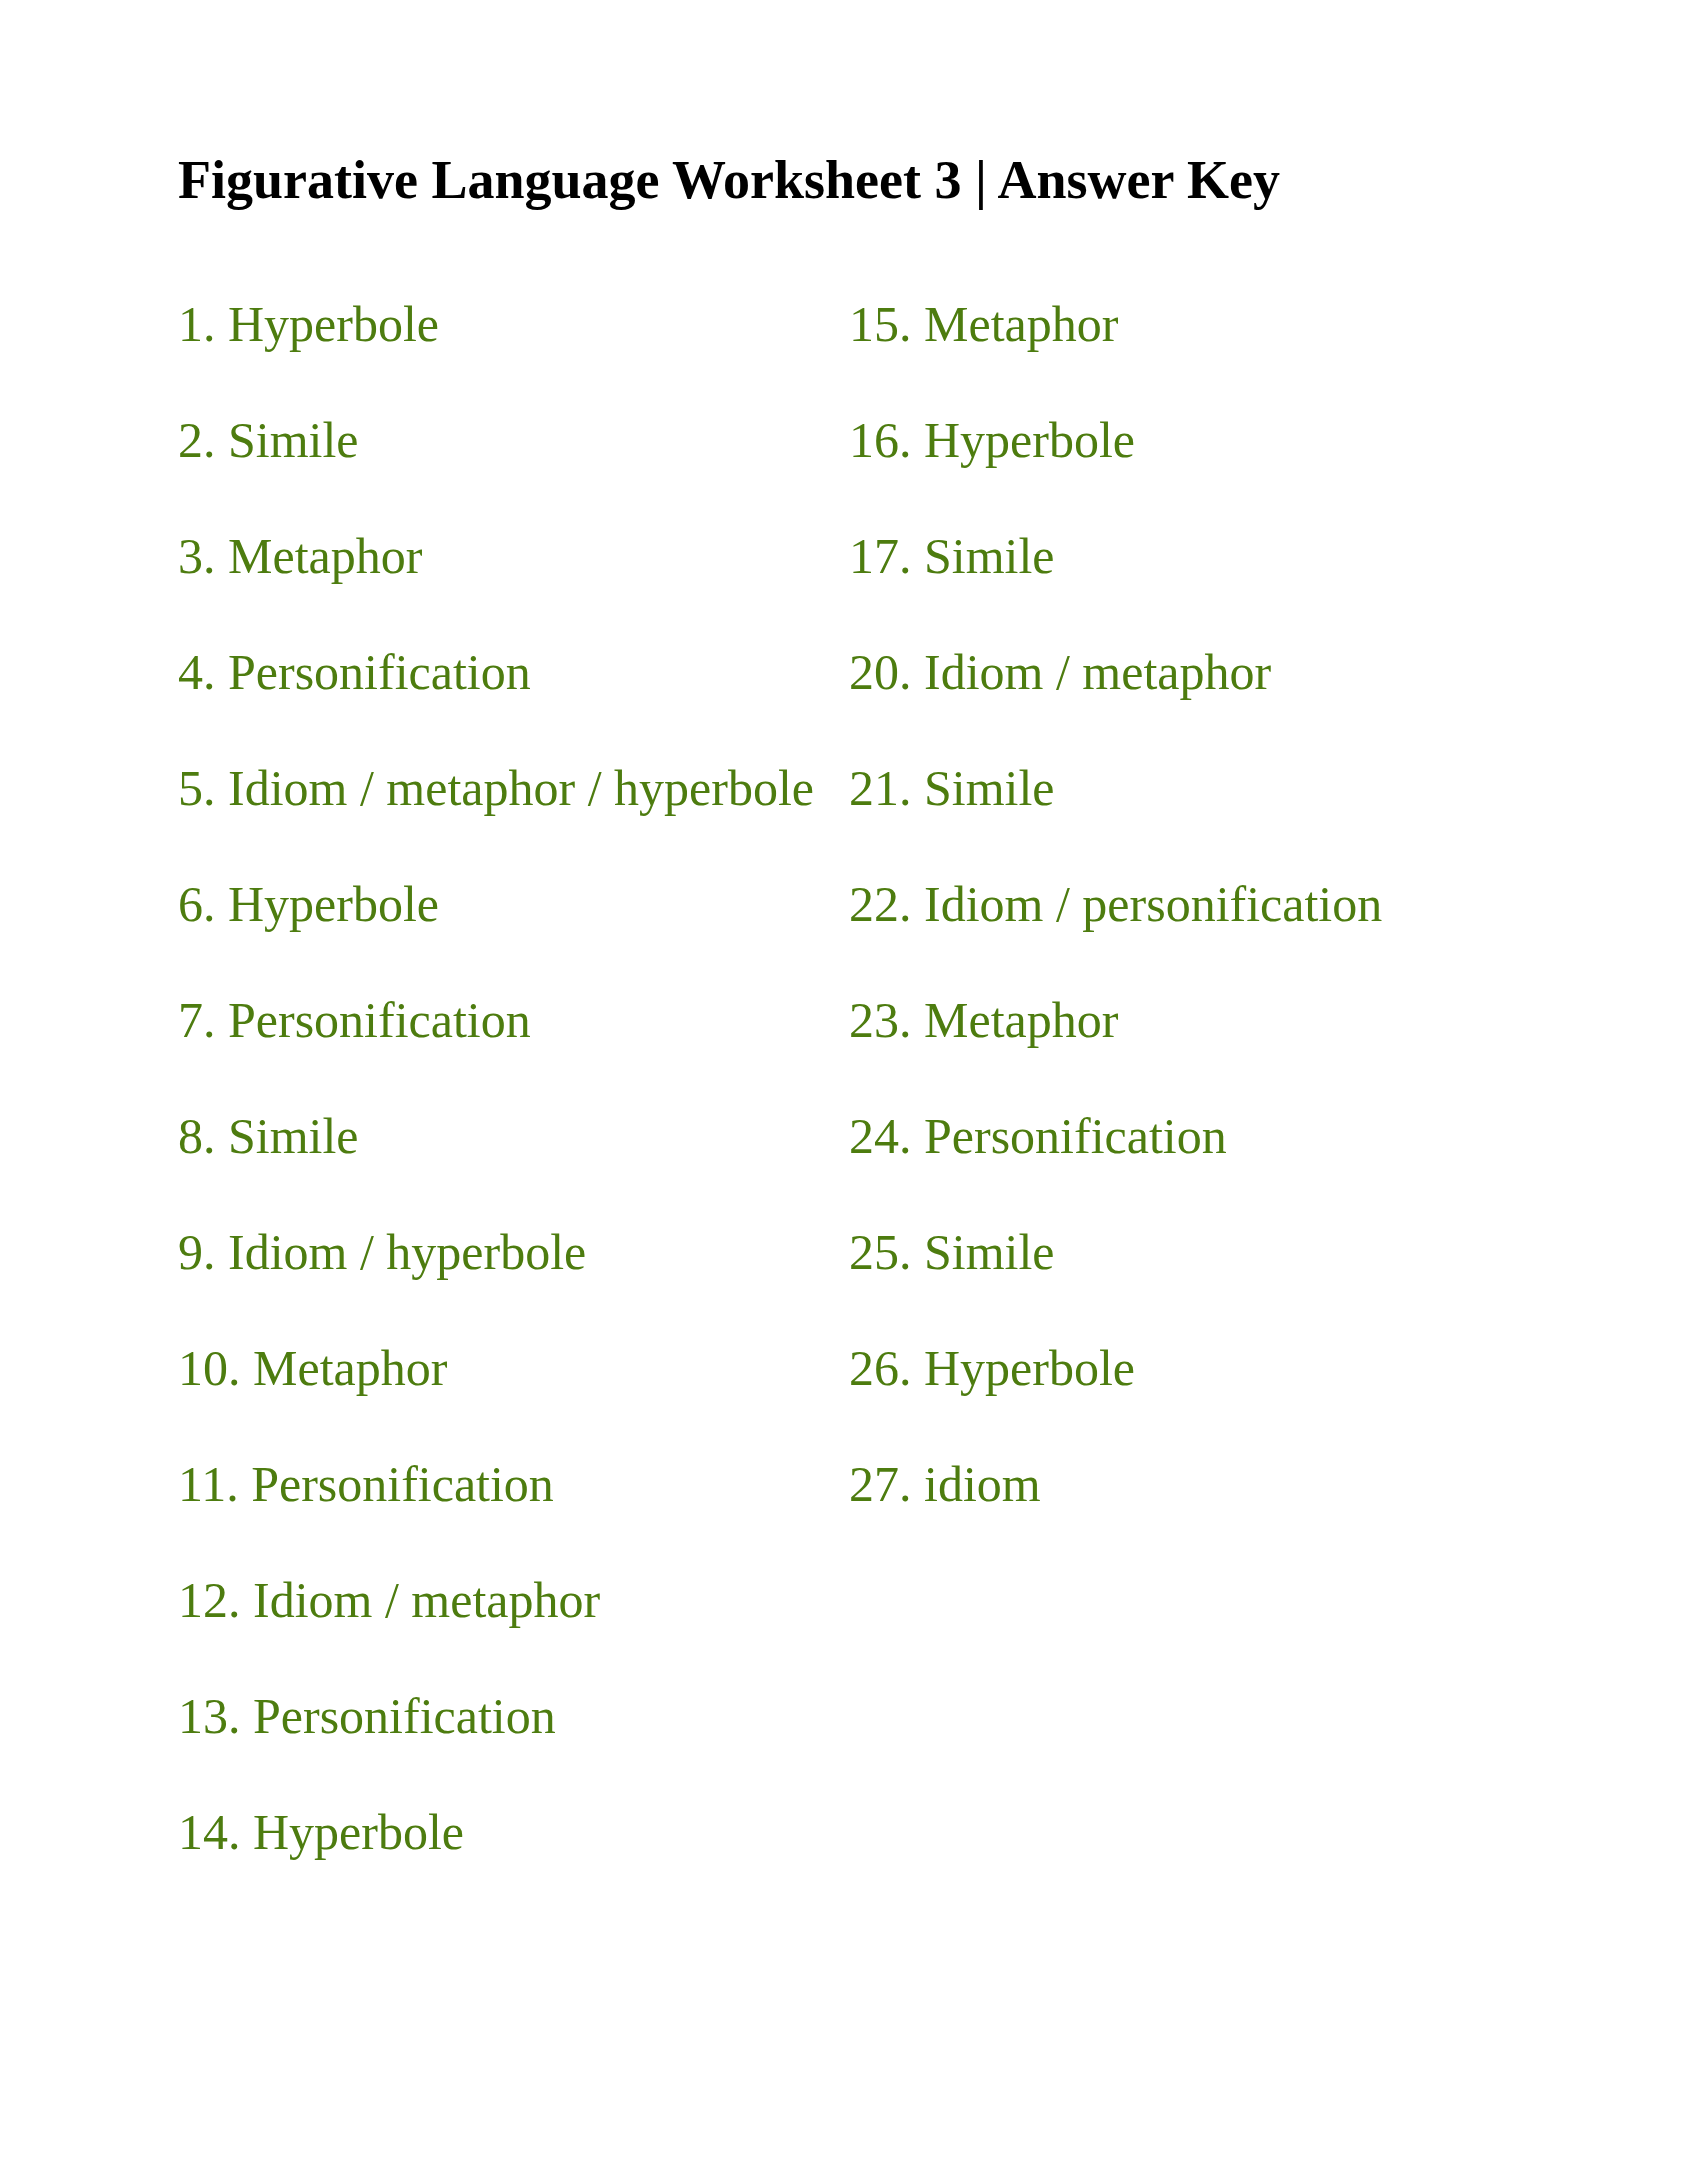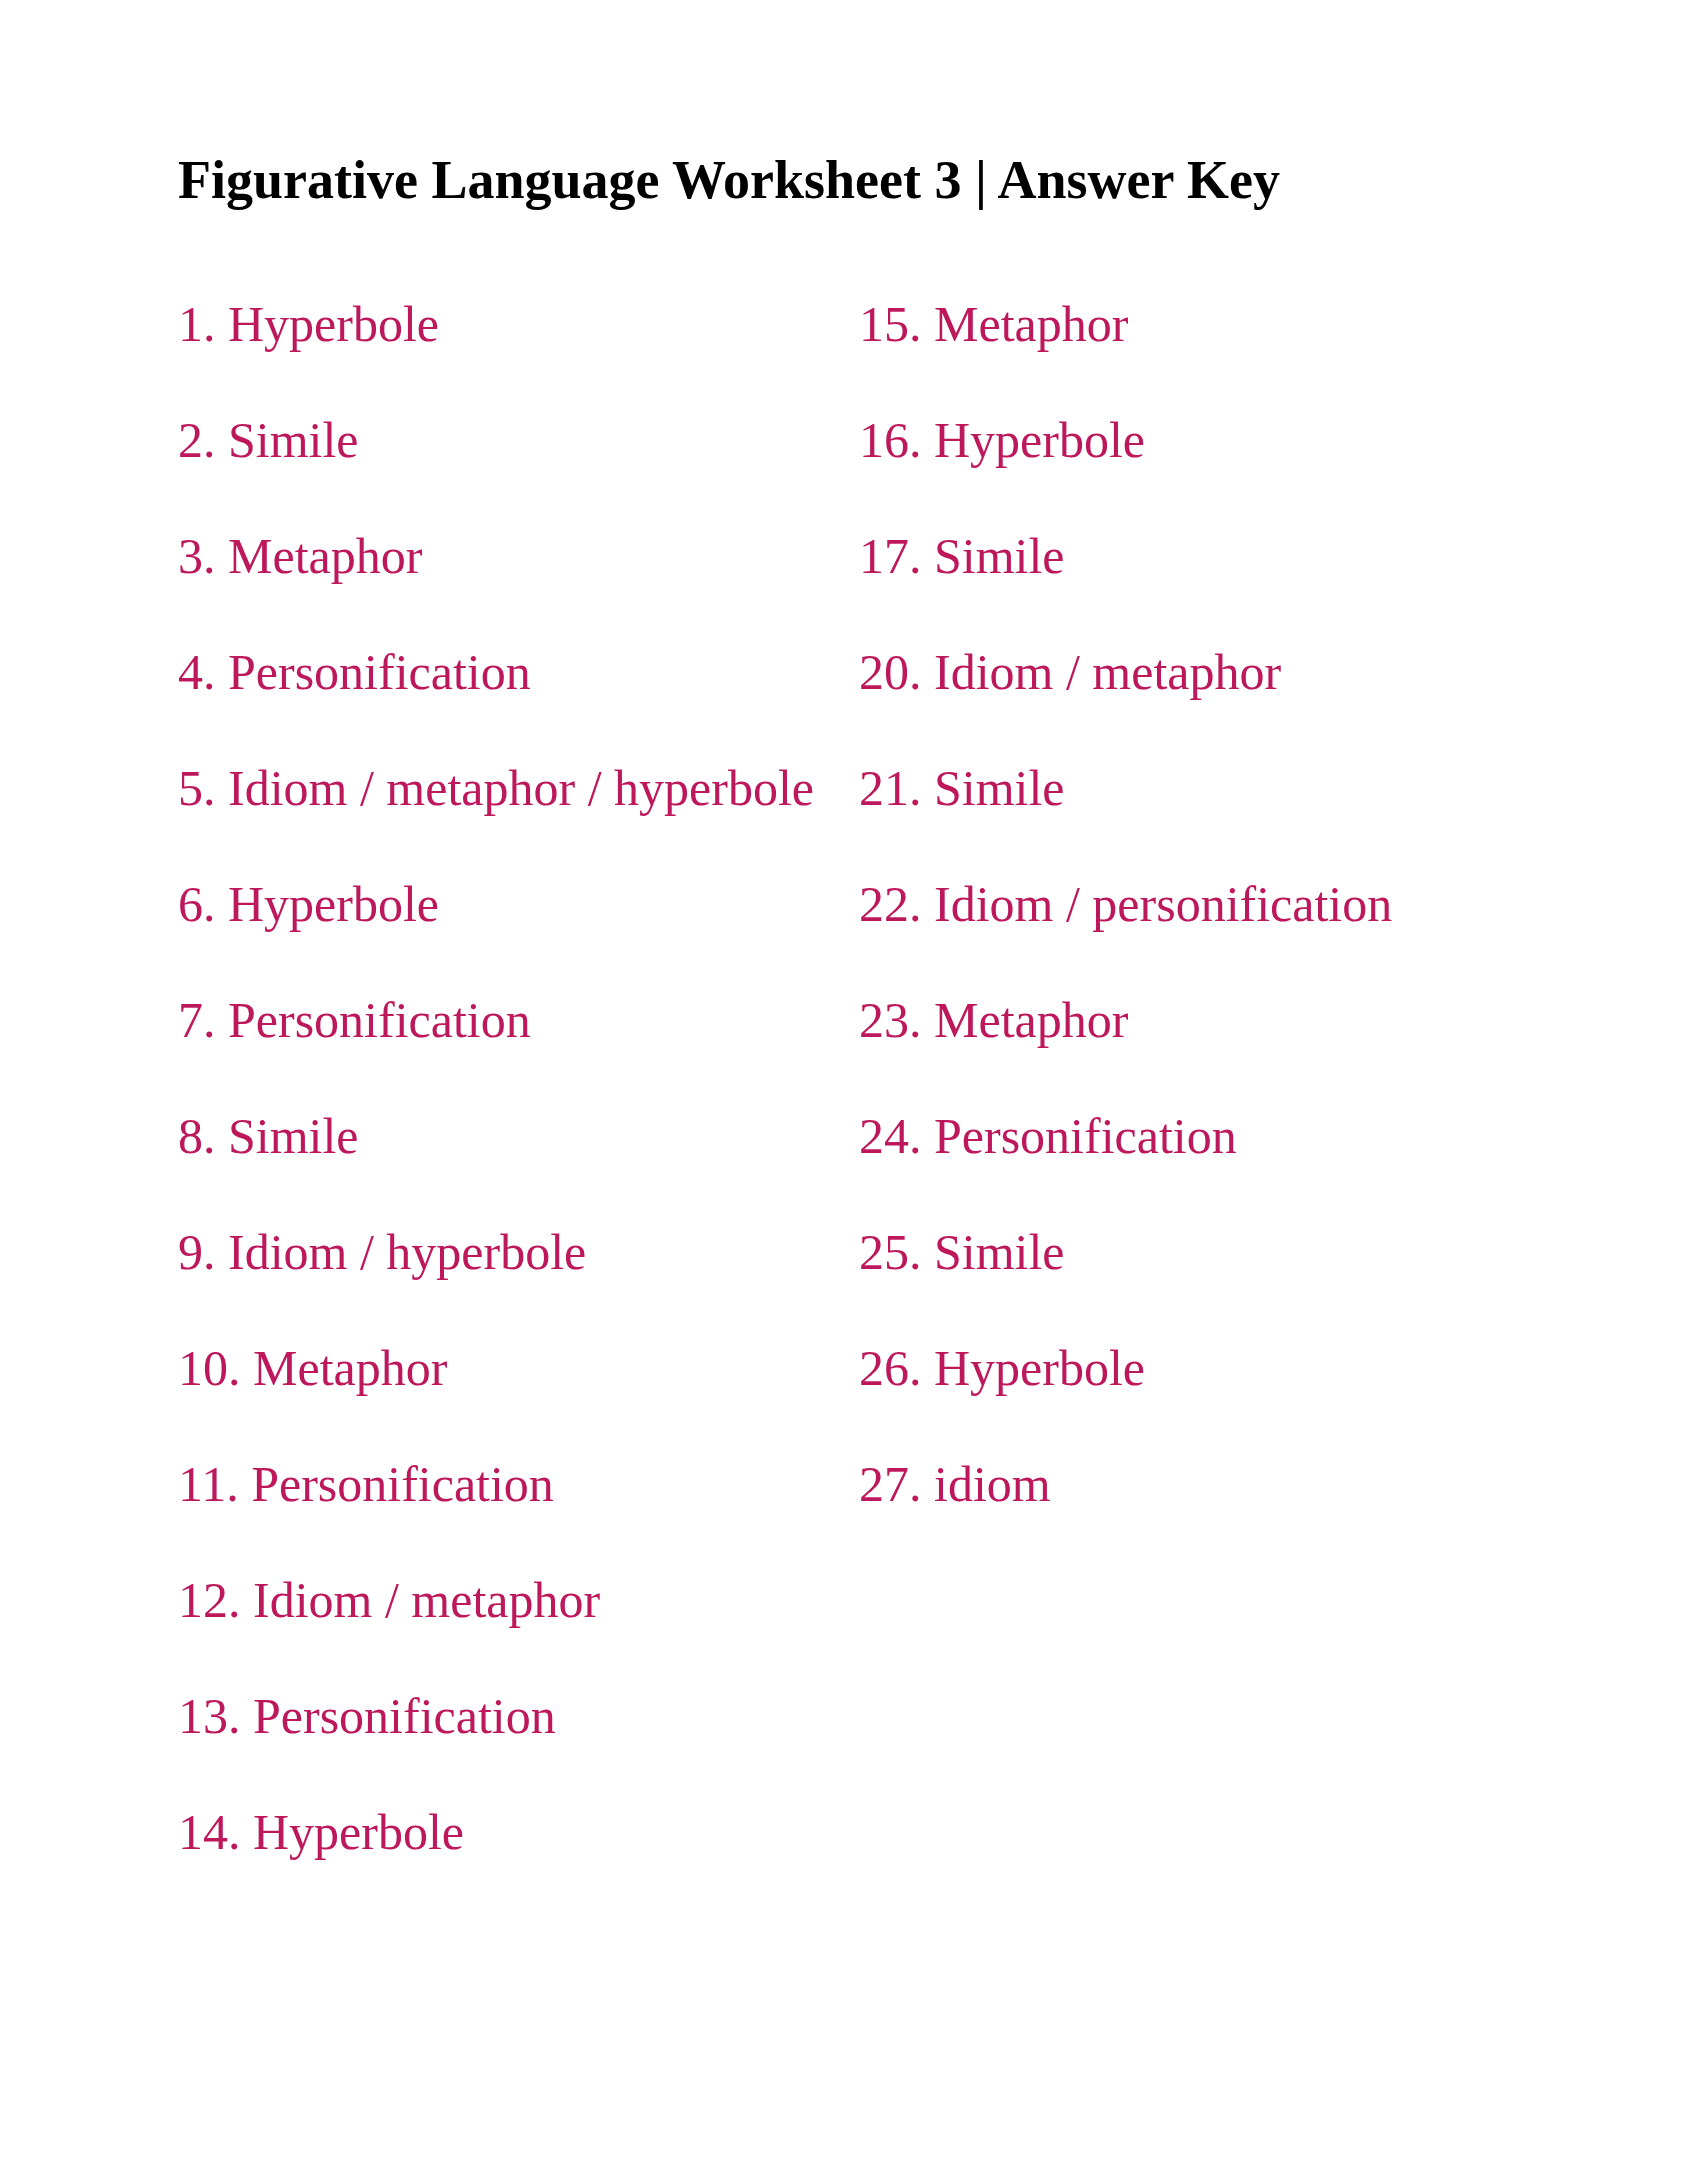--- a/index.html
+++ b/index.html
@@ -26,24 +26,24 @@
     font-weight: bold;
     font-size: 54px;
     color: #000000;
     white-space: nowrap;
   }
   .answers-column {
     position: absolute;
     top: 295px;
     font-size: 50px;
     line-height: normal;
-    color: #be185d;
+    color: #4d7c0f;
   }
   .answers-column.left  { left: 178px; }
-  .answers-column.right { left: 849px; margin-left: 10px; }
+  .answers-column.right { left: 849px; }
   .answer-item {
     margin: 0 0 58px 0;
     white-space: nowrap;
   }
 </style>
 </head>
 <body>
 
 <main class="page">
   <h1 class="title">Figurative Language Worksheet 3 | Answer Key</h1>

